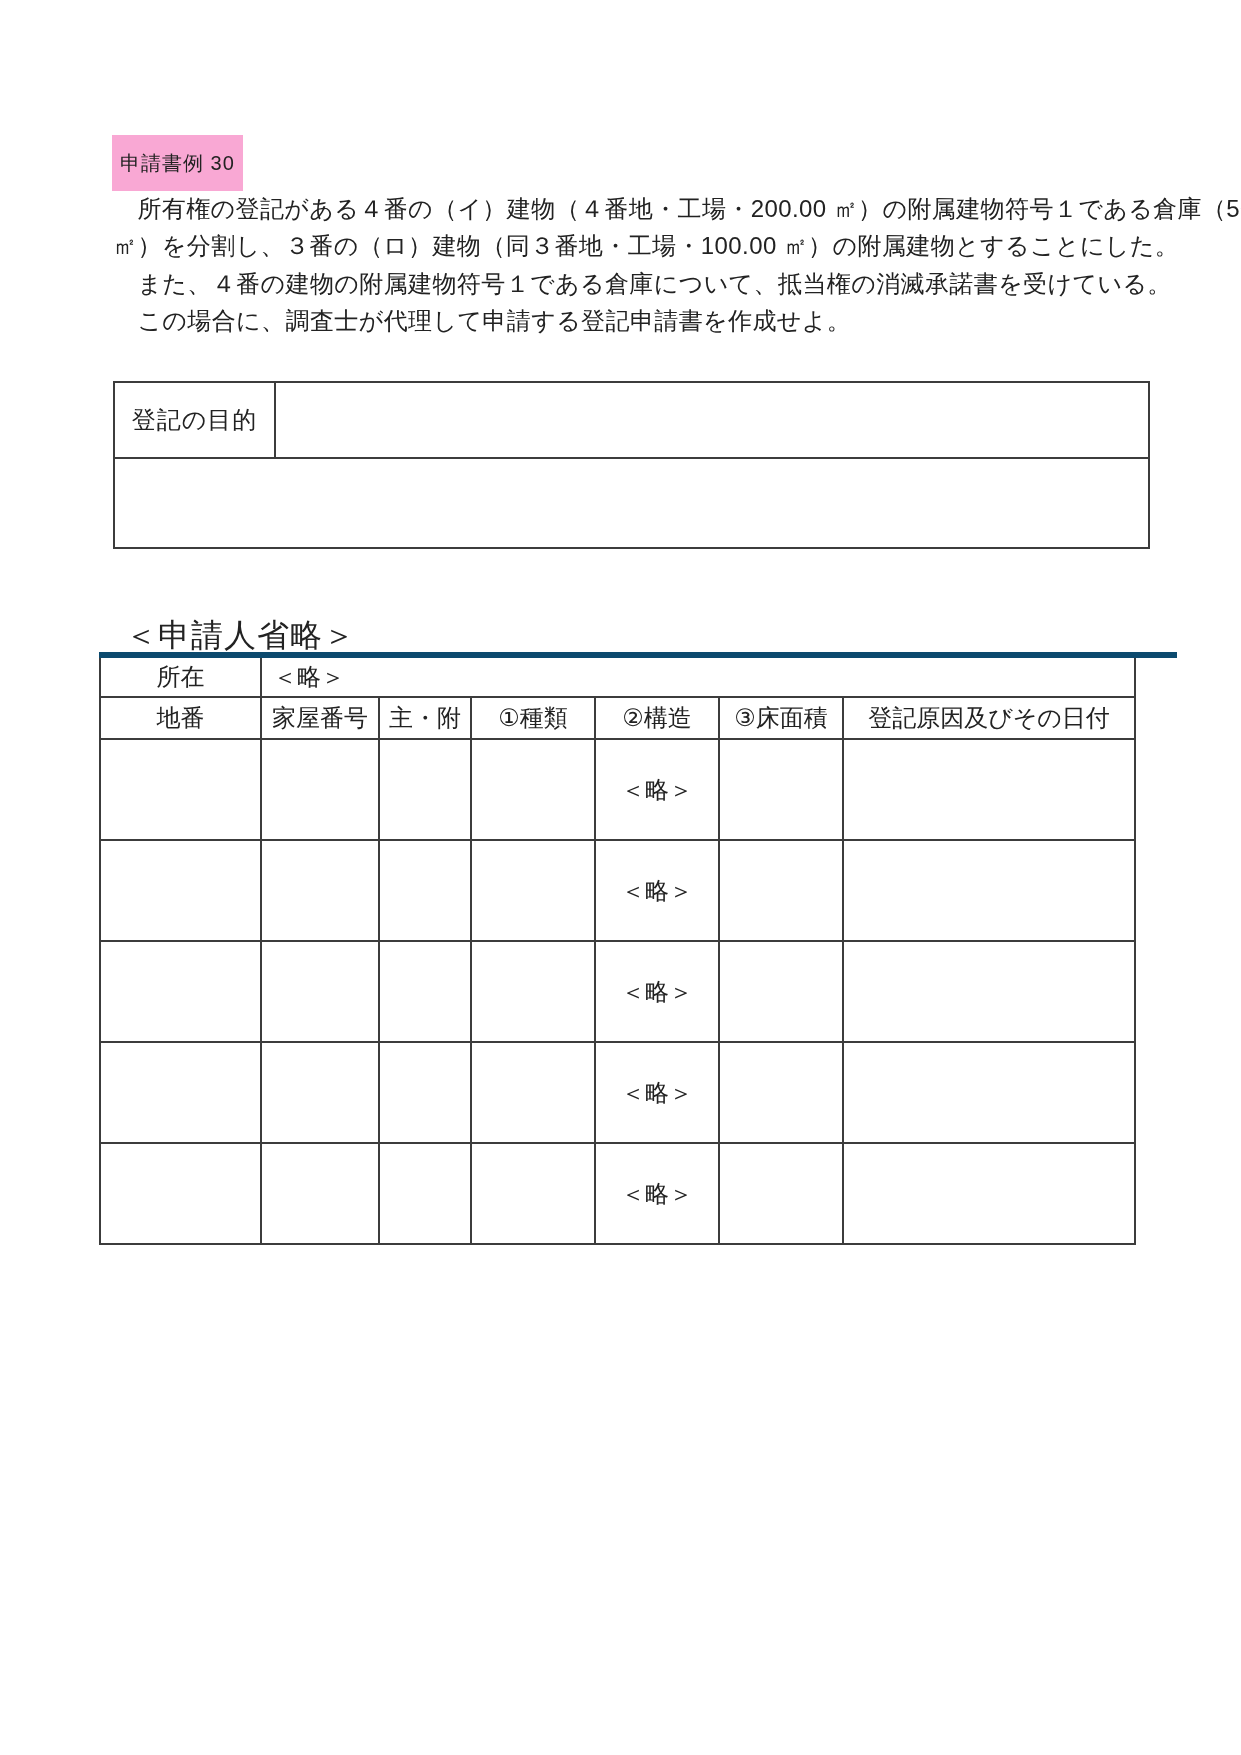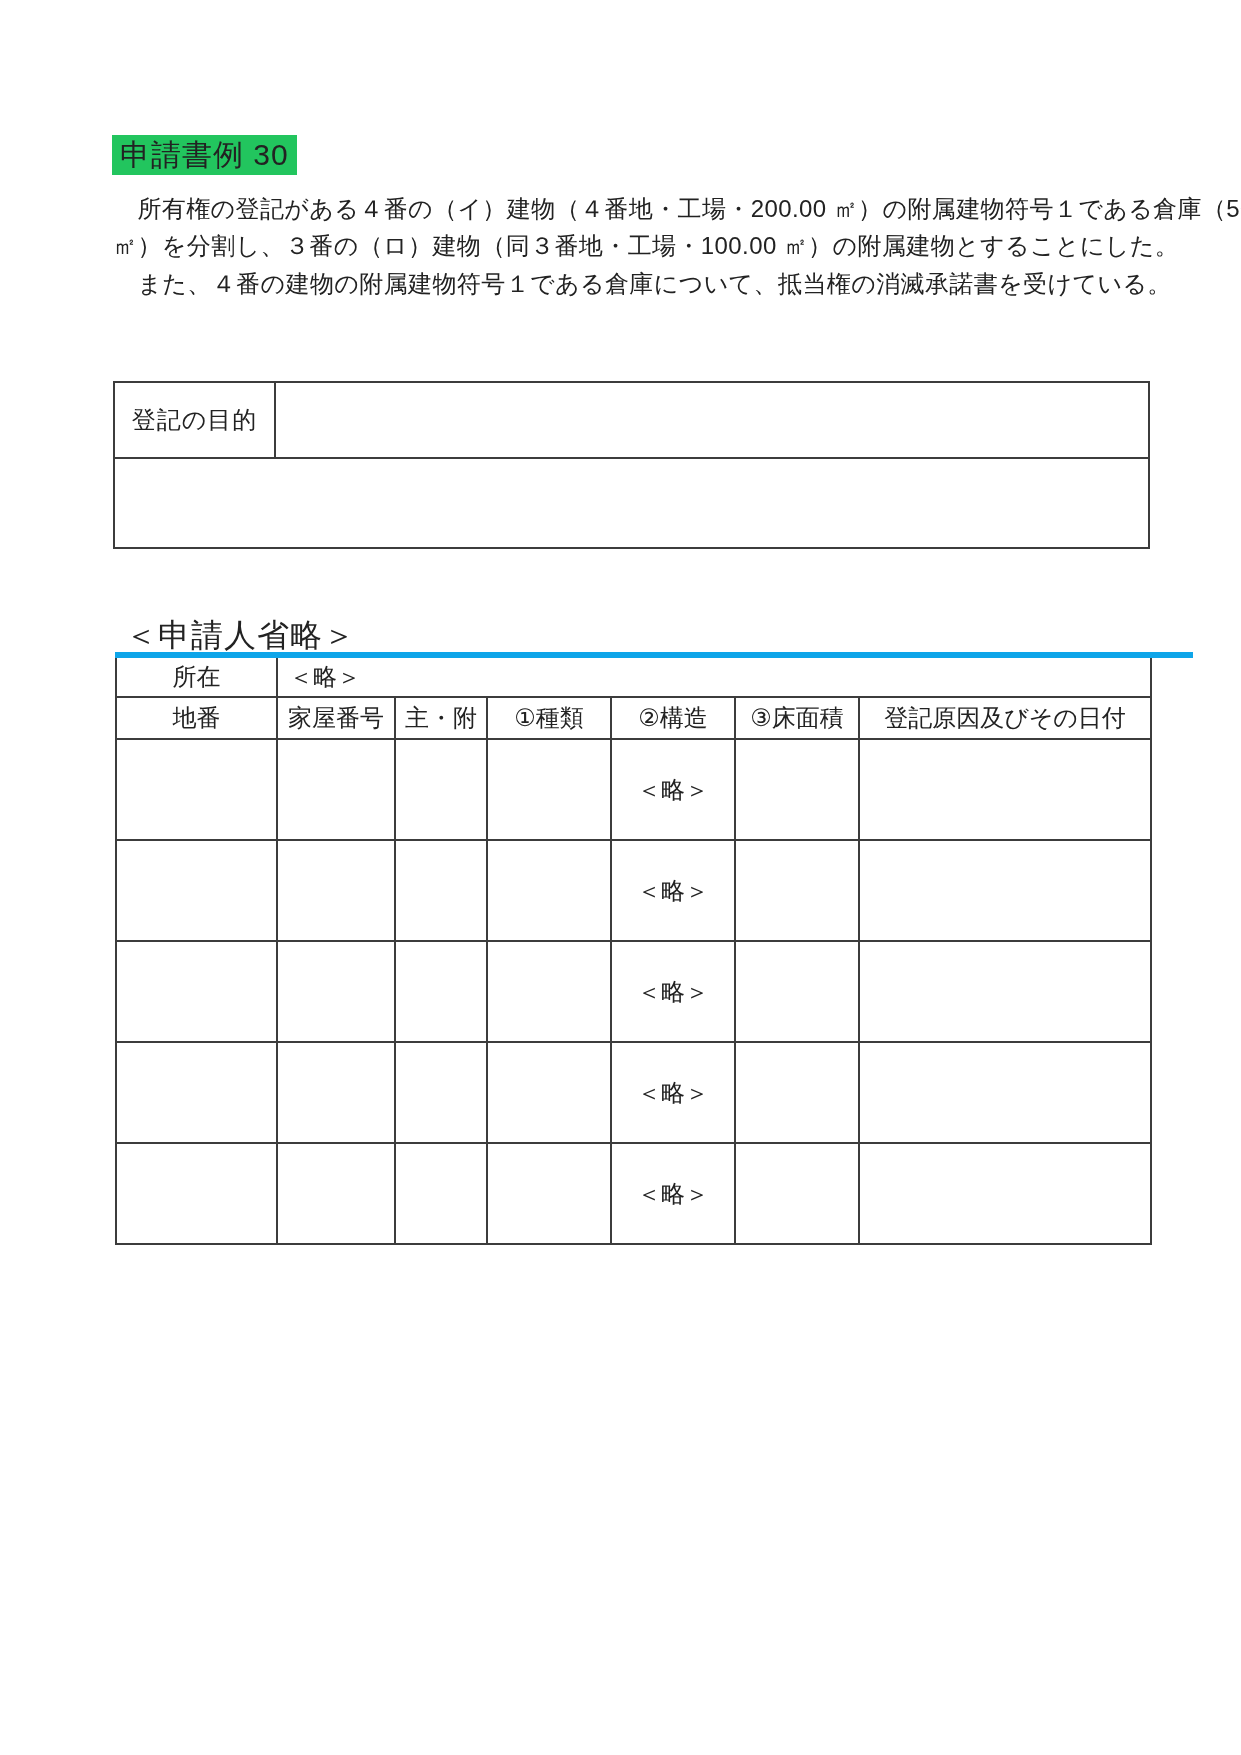--- a/index.html
+++ b/index.html
@@ -5,22 +5,22 @@
   html,body{margin:0;padding:0;}
   body{
     width:1241px;height:1755px;background:#ffffff;position:relative;
     font-family:"Liberation Sans","DejaVu Sans",sans-serif;
     color:#222222;overflow:hidden;
   }
   
   .doc-title{
     position:absolute;left:112px;top:135px;height:40px;
     display:flex;align-items:center;
-    background:#22c55e;padding:0 8px;
-    font-size:30px;letter-spacing:1px;white-space:pre;
+    background:#f9a8d4;padding:8px 8px;
+    font-size:20px;letter-spacing:1px;white-space:pre;
   }
   
   .problem{
     position:absolute;left:113px;top:190px;width:1040px;
     font-size:24px;line-height:37.4px;letter-spacing:0.4px;
   }
   .problem .line{white-space:pre;}
   
   .form-table-wrap{position:absolute;left:113px;top:381px;width:879px;}
   table{border-collapse:collapse;table-layout:fixed;width:1037px;}
@@ -29,39 +29,40 @@
   .form-table tr.r2{height:74px;}
   .form-table tr.r3{height:90px;}
   .form-table td.lbl{width:161px;text-align:center;letter-spacing:1px;white-space:pre;}
   
   .applicant-note{
     position:absolute;left:125px;top:614px;
     font-size:32px;letter-spacing:1px;white-space:pre;
   }
   
   .prop-table-wrap{
-    position:absolute;left:115px;top:652px;width:1078px;
-    border-top:6px solid #0ea5e9;
+    position:absolute;left:99px;top:652px;width:1078px;
+    border-top:6px solid #0c4a6e;
   }
   .prop-table tr.loc-row{height:39px;}
   .prop-table tr.loc-row td{border-top:none;}
   .prop-table tr.head-row{height:42px;margin-left:19px;}
   .prop-table tr.data-row{height:101px;}
   .prop-table td{text-align:center;white-space:pre;}
   .prop-table td.loc-val{text-align:left;padding-left:11px;}
 </style>
 </head>
 <body>
 
 <div class="doc-title">申請書例 30</div>
 
 <div class="problem">
   <div class="line">　所有権の登記がある４番の（イ）建物（４番地・工場・200.00 ㎡）の附属建物符号１である倉庫（50.00</div>
   <div class="line">㎡）を分割し、３番の（ロ）建物（同３番地・工場・100.00 ㎡）の附属建物とすることにした。</div>
   <div class="line">　また、４番の建物の附属建物符号１である倉庫について、抵当権の消滅承諾書を受けている。</div>
+  <div class="line">　この場合に、調査士が代理して申請する登記申請書を作成せよ。</div>
 </div>
 
 <div class="form-table-wrap">
   <table class="form-table">
     <colgroup>
         <col style="width:161px">
         <col>
       </colgroup>
     <tbody>
         <tr class="r1">

